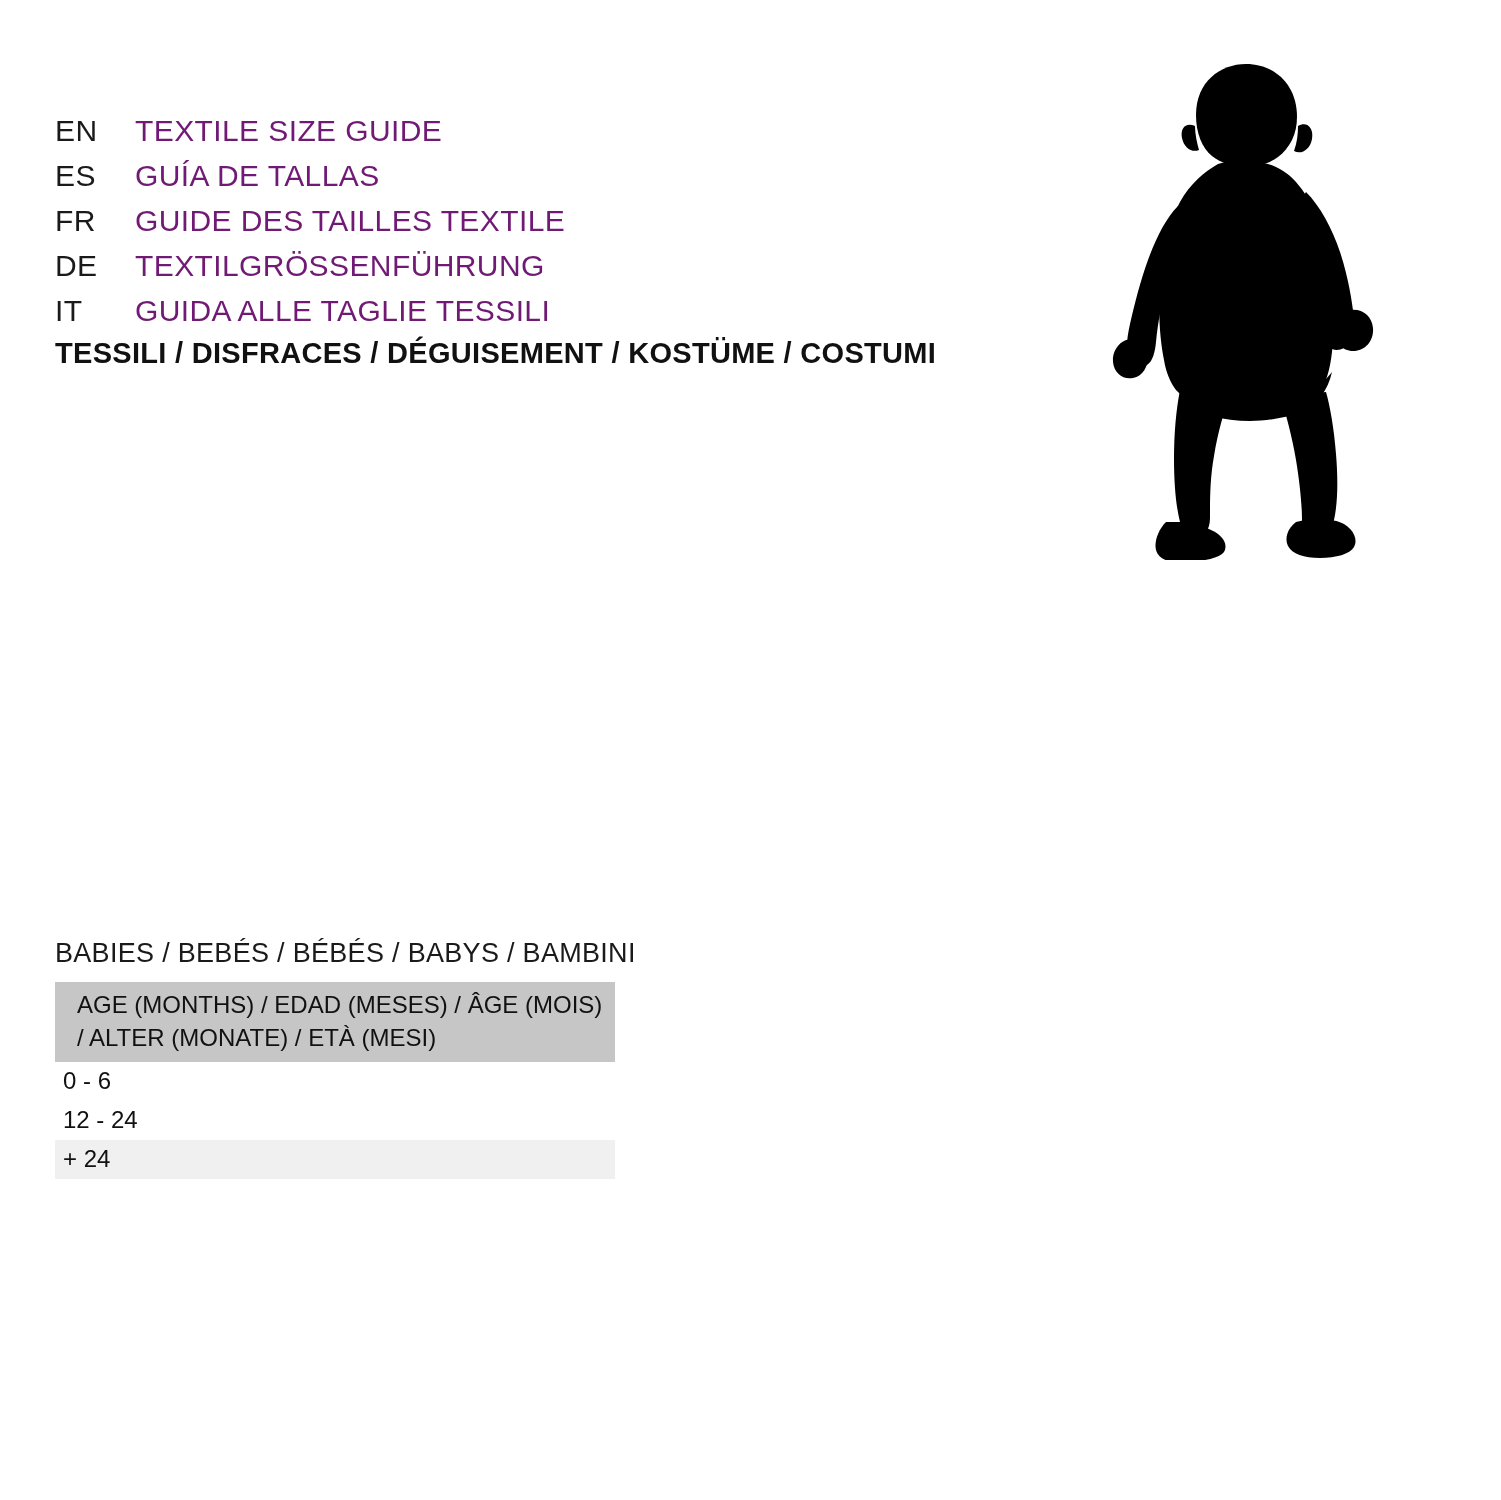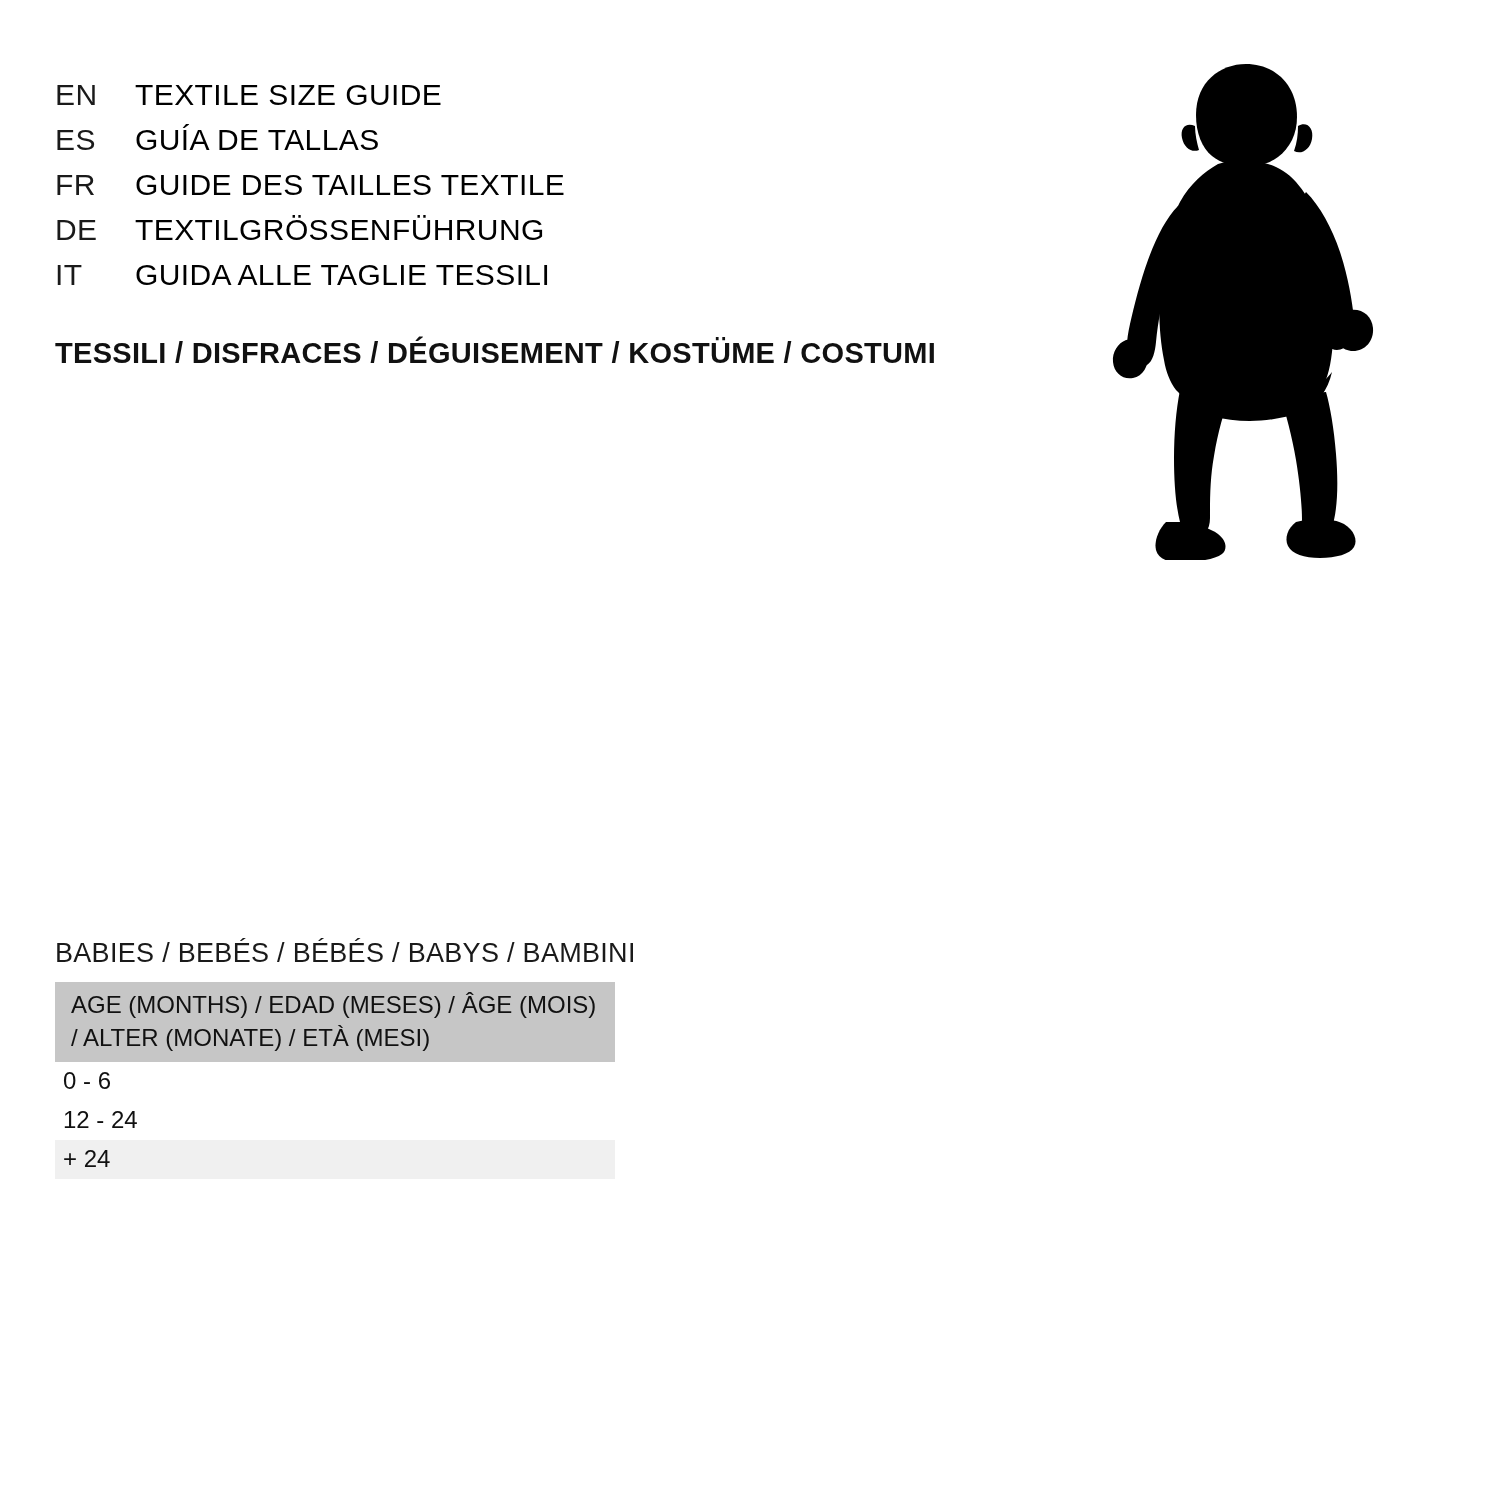--- a/index.html
+++ b/index.html
@@ -25,25 +25,26 @@
   .lang-row {
     display: flex;
     align-items: baseline;
     height: 45px;
   }
   .lang-code {
     width: 80px;
     font-size: 30px;
     letter-spacing: 0.4px;
     color: #1a1a1a;
+    margin-top: 36px;
   }
   .lang-text {
     font-size: 30px;
     letter-spacing: 0.4px;
-    color: #000000;
+    color: #701a75;
     white-space: nowrap;
   }
 
   
   .costumes-line {
     position: absolute;
     left: 55px;
     top: 337px;
     font-size: 29px;
     font-weight: bold;
@@ -79,21 +80,21 @@
     border-collapse: collapse;
     width: 560px;
     table-layout: fixed;
   }
   table.size-table th {
     background: #c6c6c6;
     text-align: left;
     font-weight: normal;
     font-size: 24px;
     line-height: 1.38;
-    padding: 6px 8px 8px 16px;
+    padding: 6px 8px 8px 22px;
     color: #111111;
   }
   table.size-table td {
     text-align: left;
     font-size: 24px;
     padding: 5px 8px 6px 8px;
     color: #111111;
   }
   table.size-table tr.odd td {
     background: #ffffff;

